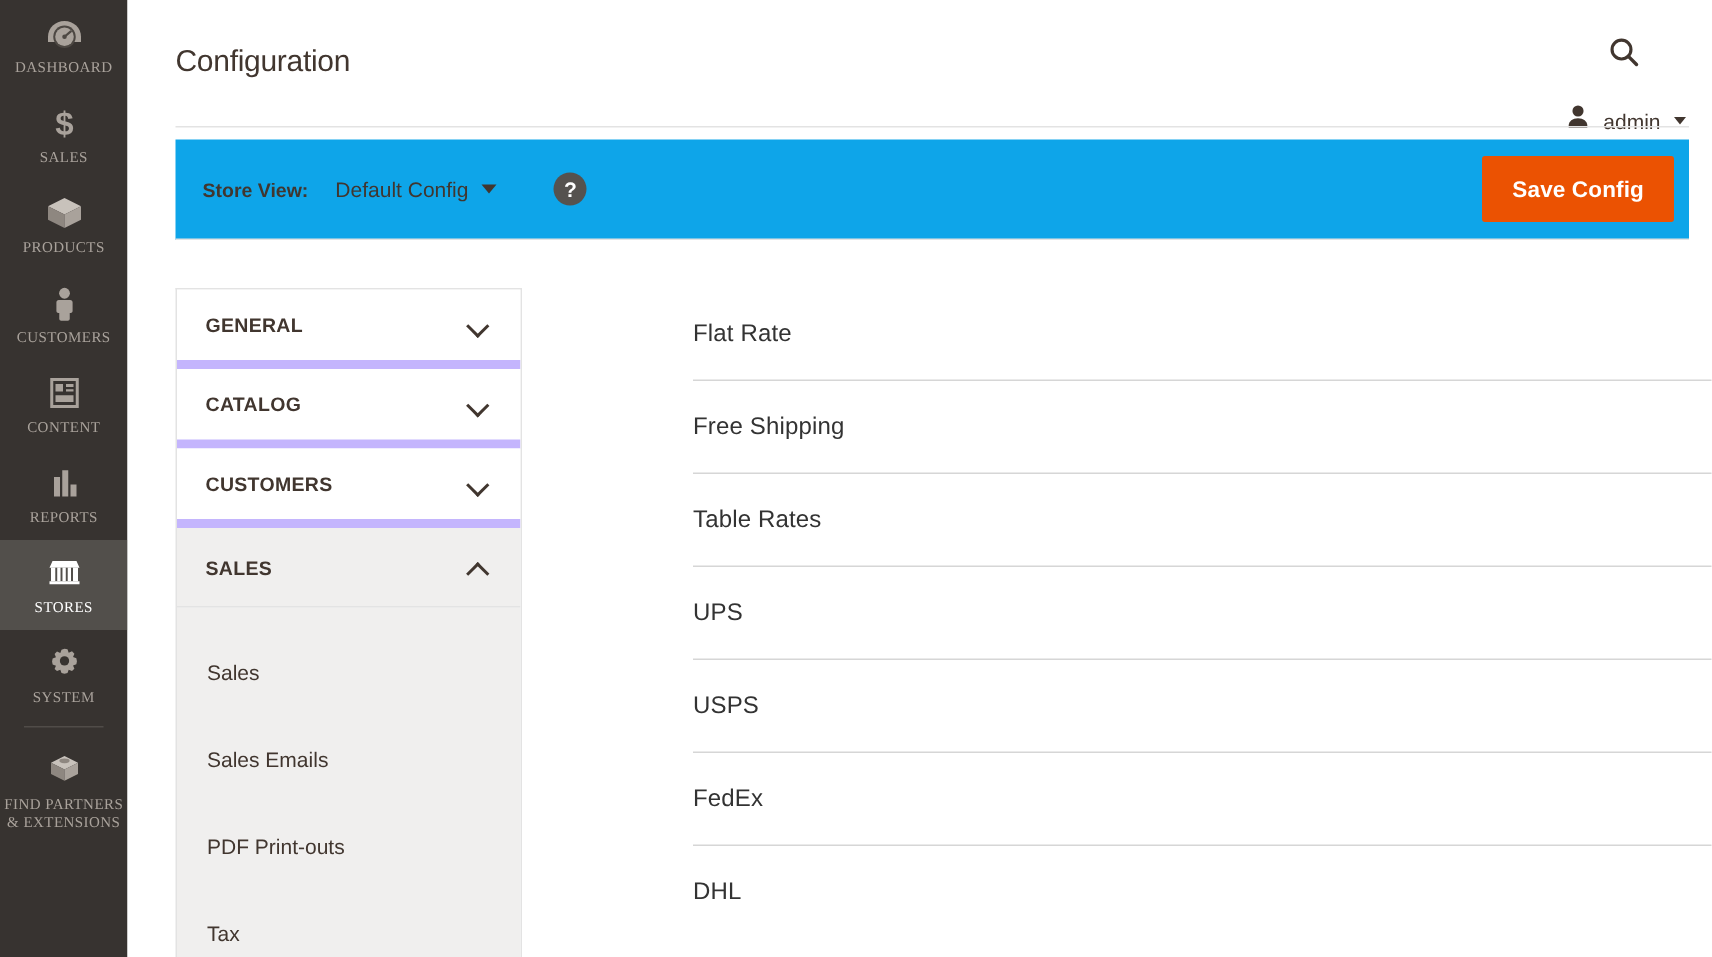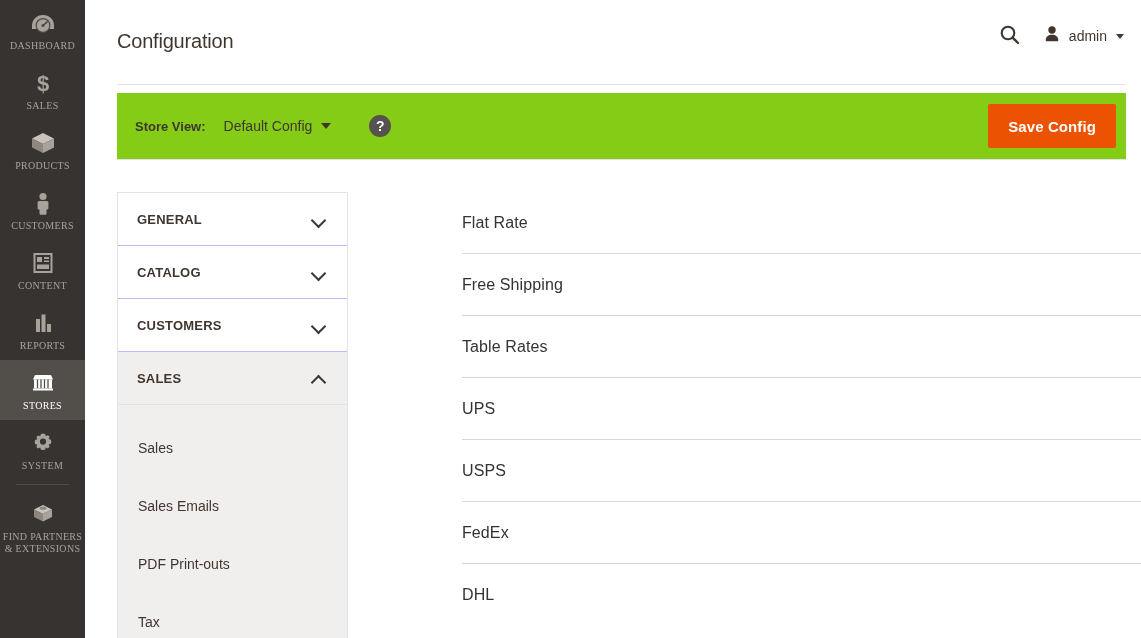--- a/index.html
+++ b/index.html
@@ -94,20 +94,21 @@
     white-space: nowrap;
   }
 
   .header-tools {
     position: absolute;
     right: 15px;
     top: 22px;
     display: flex;
     align-items: center;
     gap: 16px;
+    flex-direction: column;
   }
 
   .search-btn {
     width: 28px; height: 28px;
     display: flex; align-items: center; justify-content: center;
     cursor: pointer;
     background: none; border: none;
   }
 
   .user-menu {
@@ -139,21 +140,21 @@
     background: #e3e3e3;
   }
 
   
   .toolbar {
     position: absolute;
     left: 32px;
     top: 93px;
     width: 1009px;
     height: 67px;
-    background: #84cc16;
+    background: #0ea5e9;
     border-bottom: 1px solid #e3e3e3;
   }
 
   .store-view-group {
     position: absolute;
     left: 18px;
     top: 0;
     height: 66px;
     display: flex;
     align-items: center;
@@ -232,21 +233,21 @@
     overflow: hidden;
   }
 
   .cfg-section {
     position: relative;
     display: flex;
     align-items: center;
     justify-content: space-between;
     height: 53px;
     padding: 0 21px 0 19px;
-    border-bottom: 1px solid #c4b5fd;
+    border-bottom: 6px solid #c4b5fd;
     cursor: pointer;
     background: #ffffff;
   }
   .cfg-section.expanded {
     background: #f0efee;
     border-bottom: 1px solid #e3e3e3;
   }
   .cfg-section-title {
     font-size: 13px;
     font-weight: bold;

